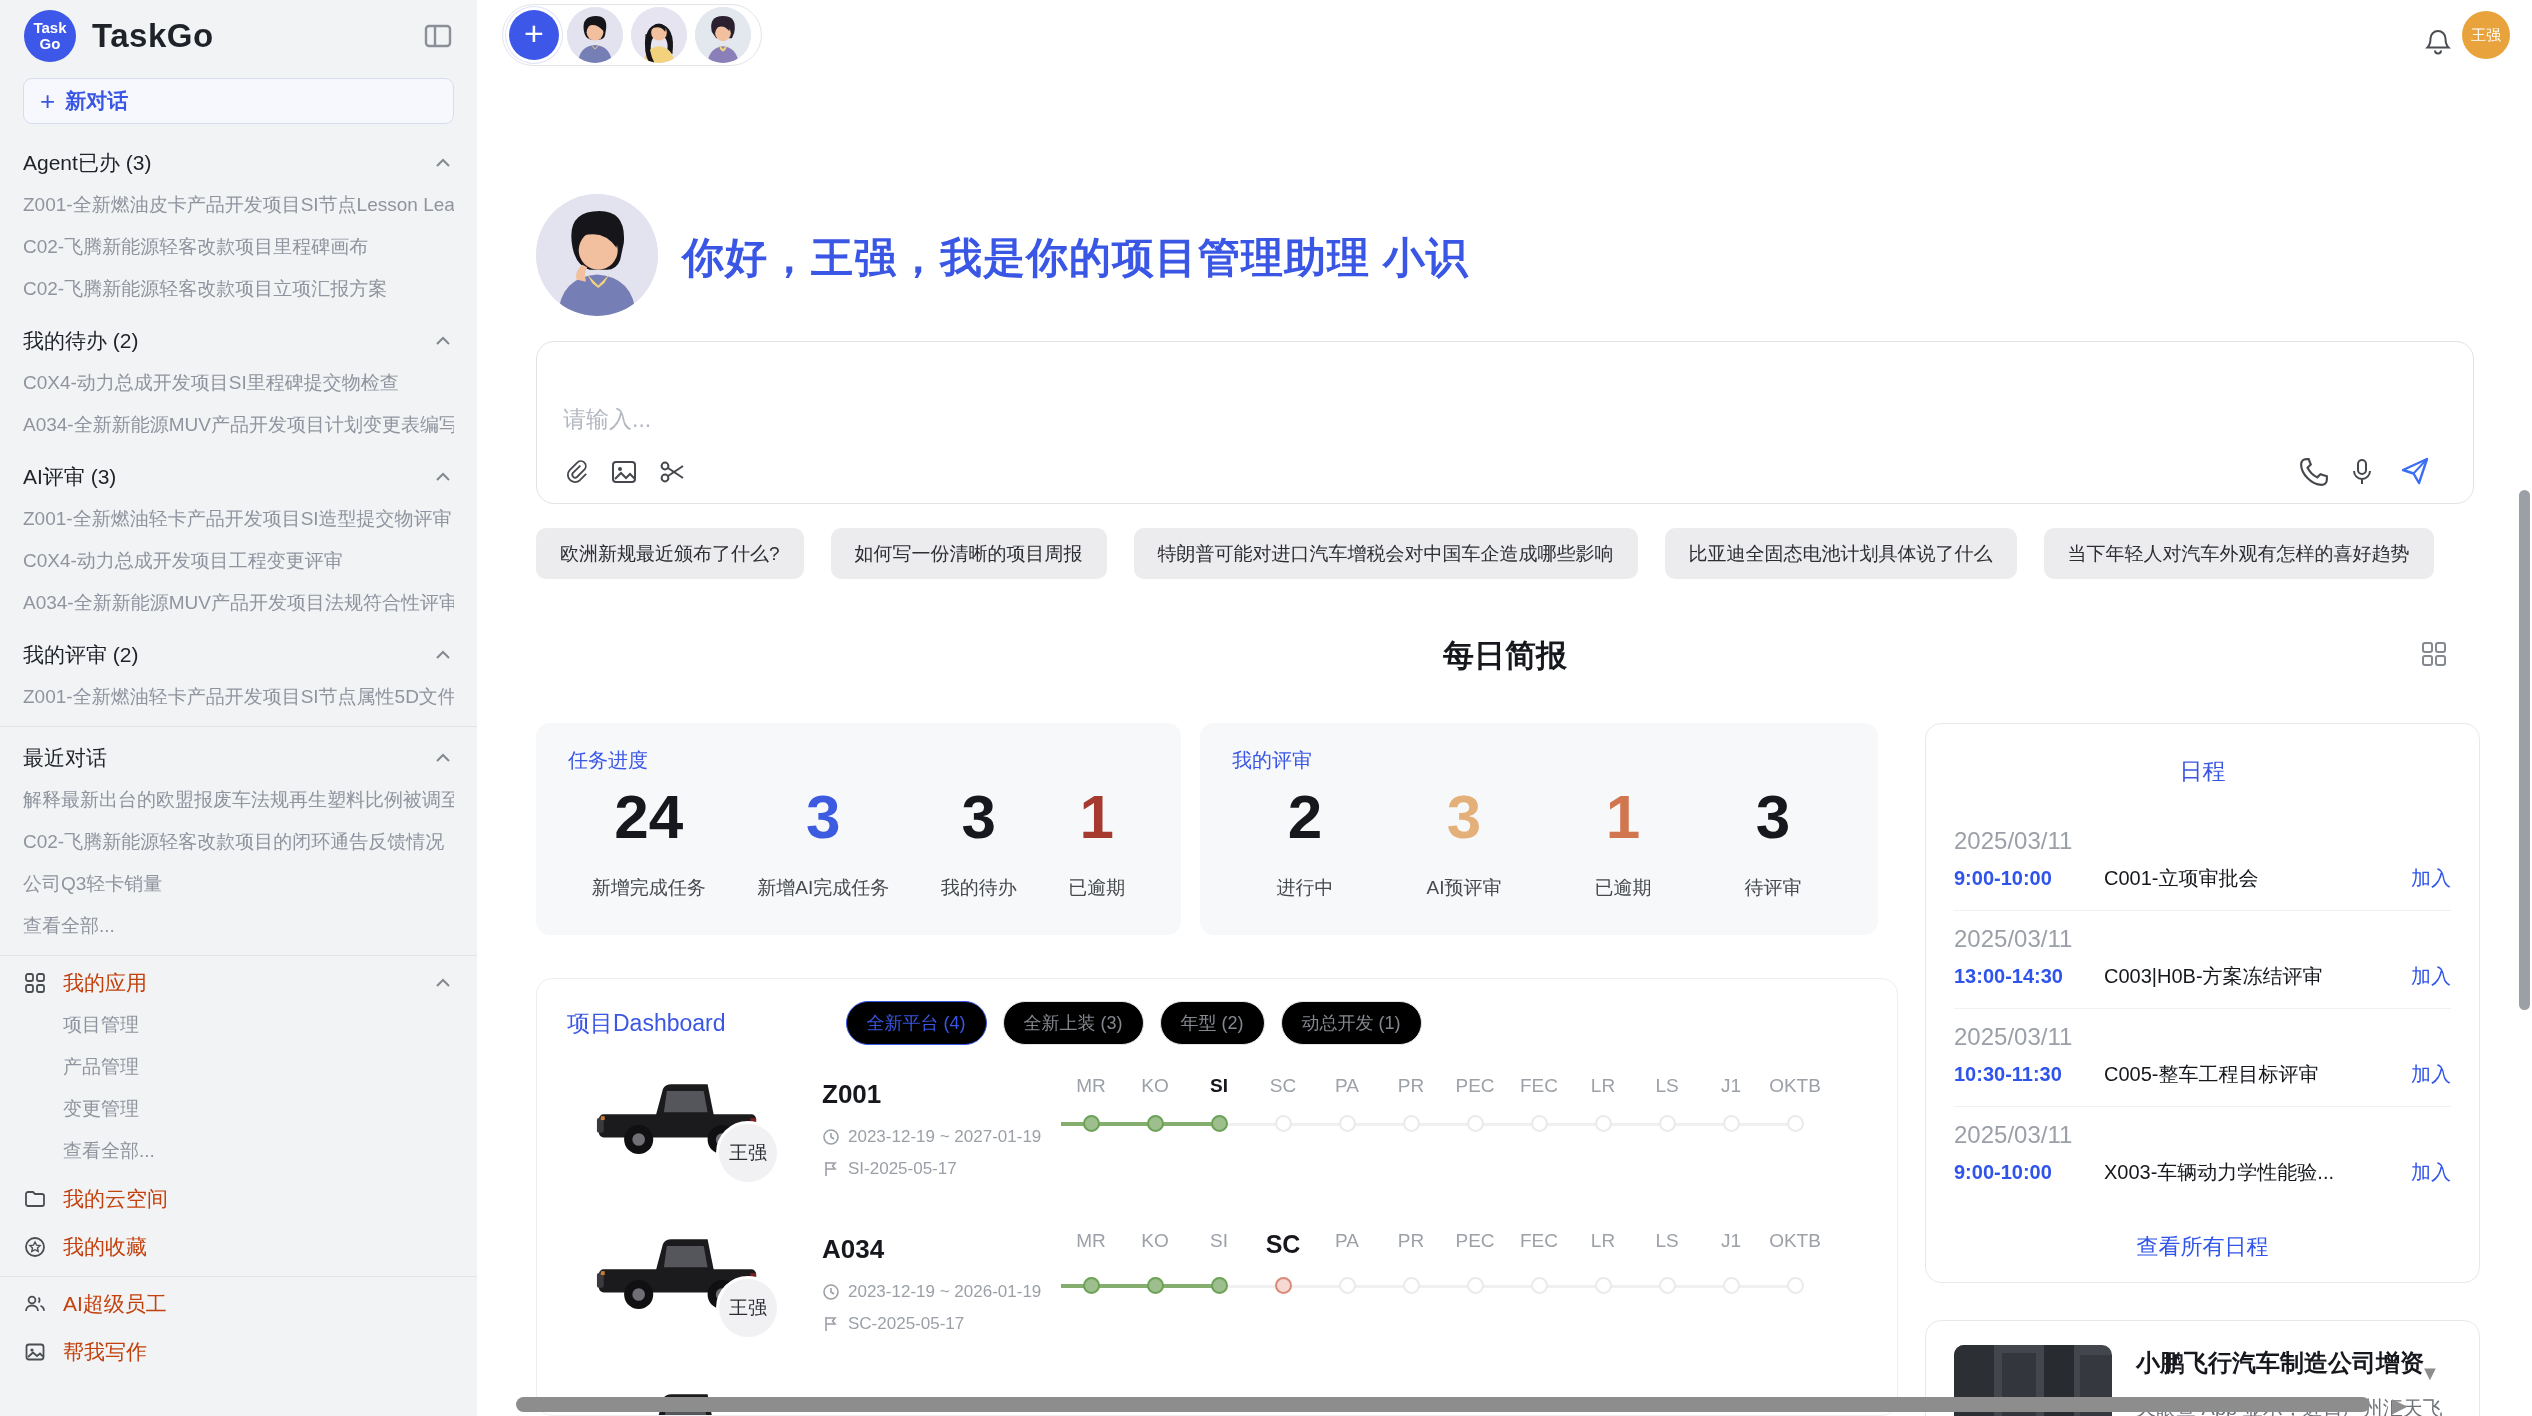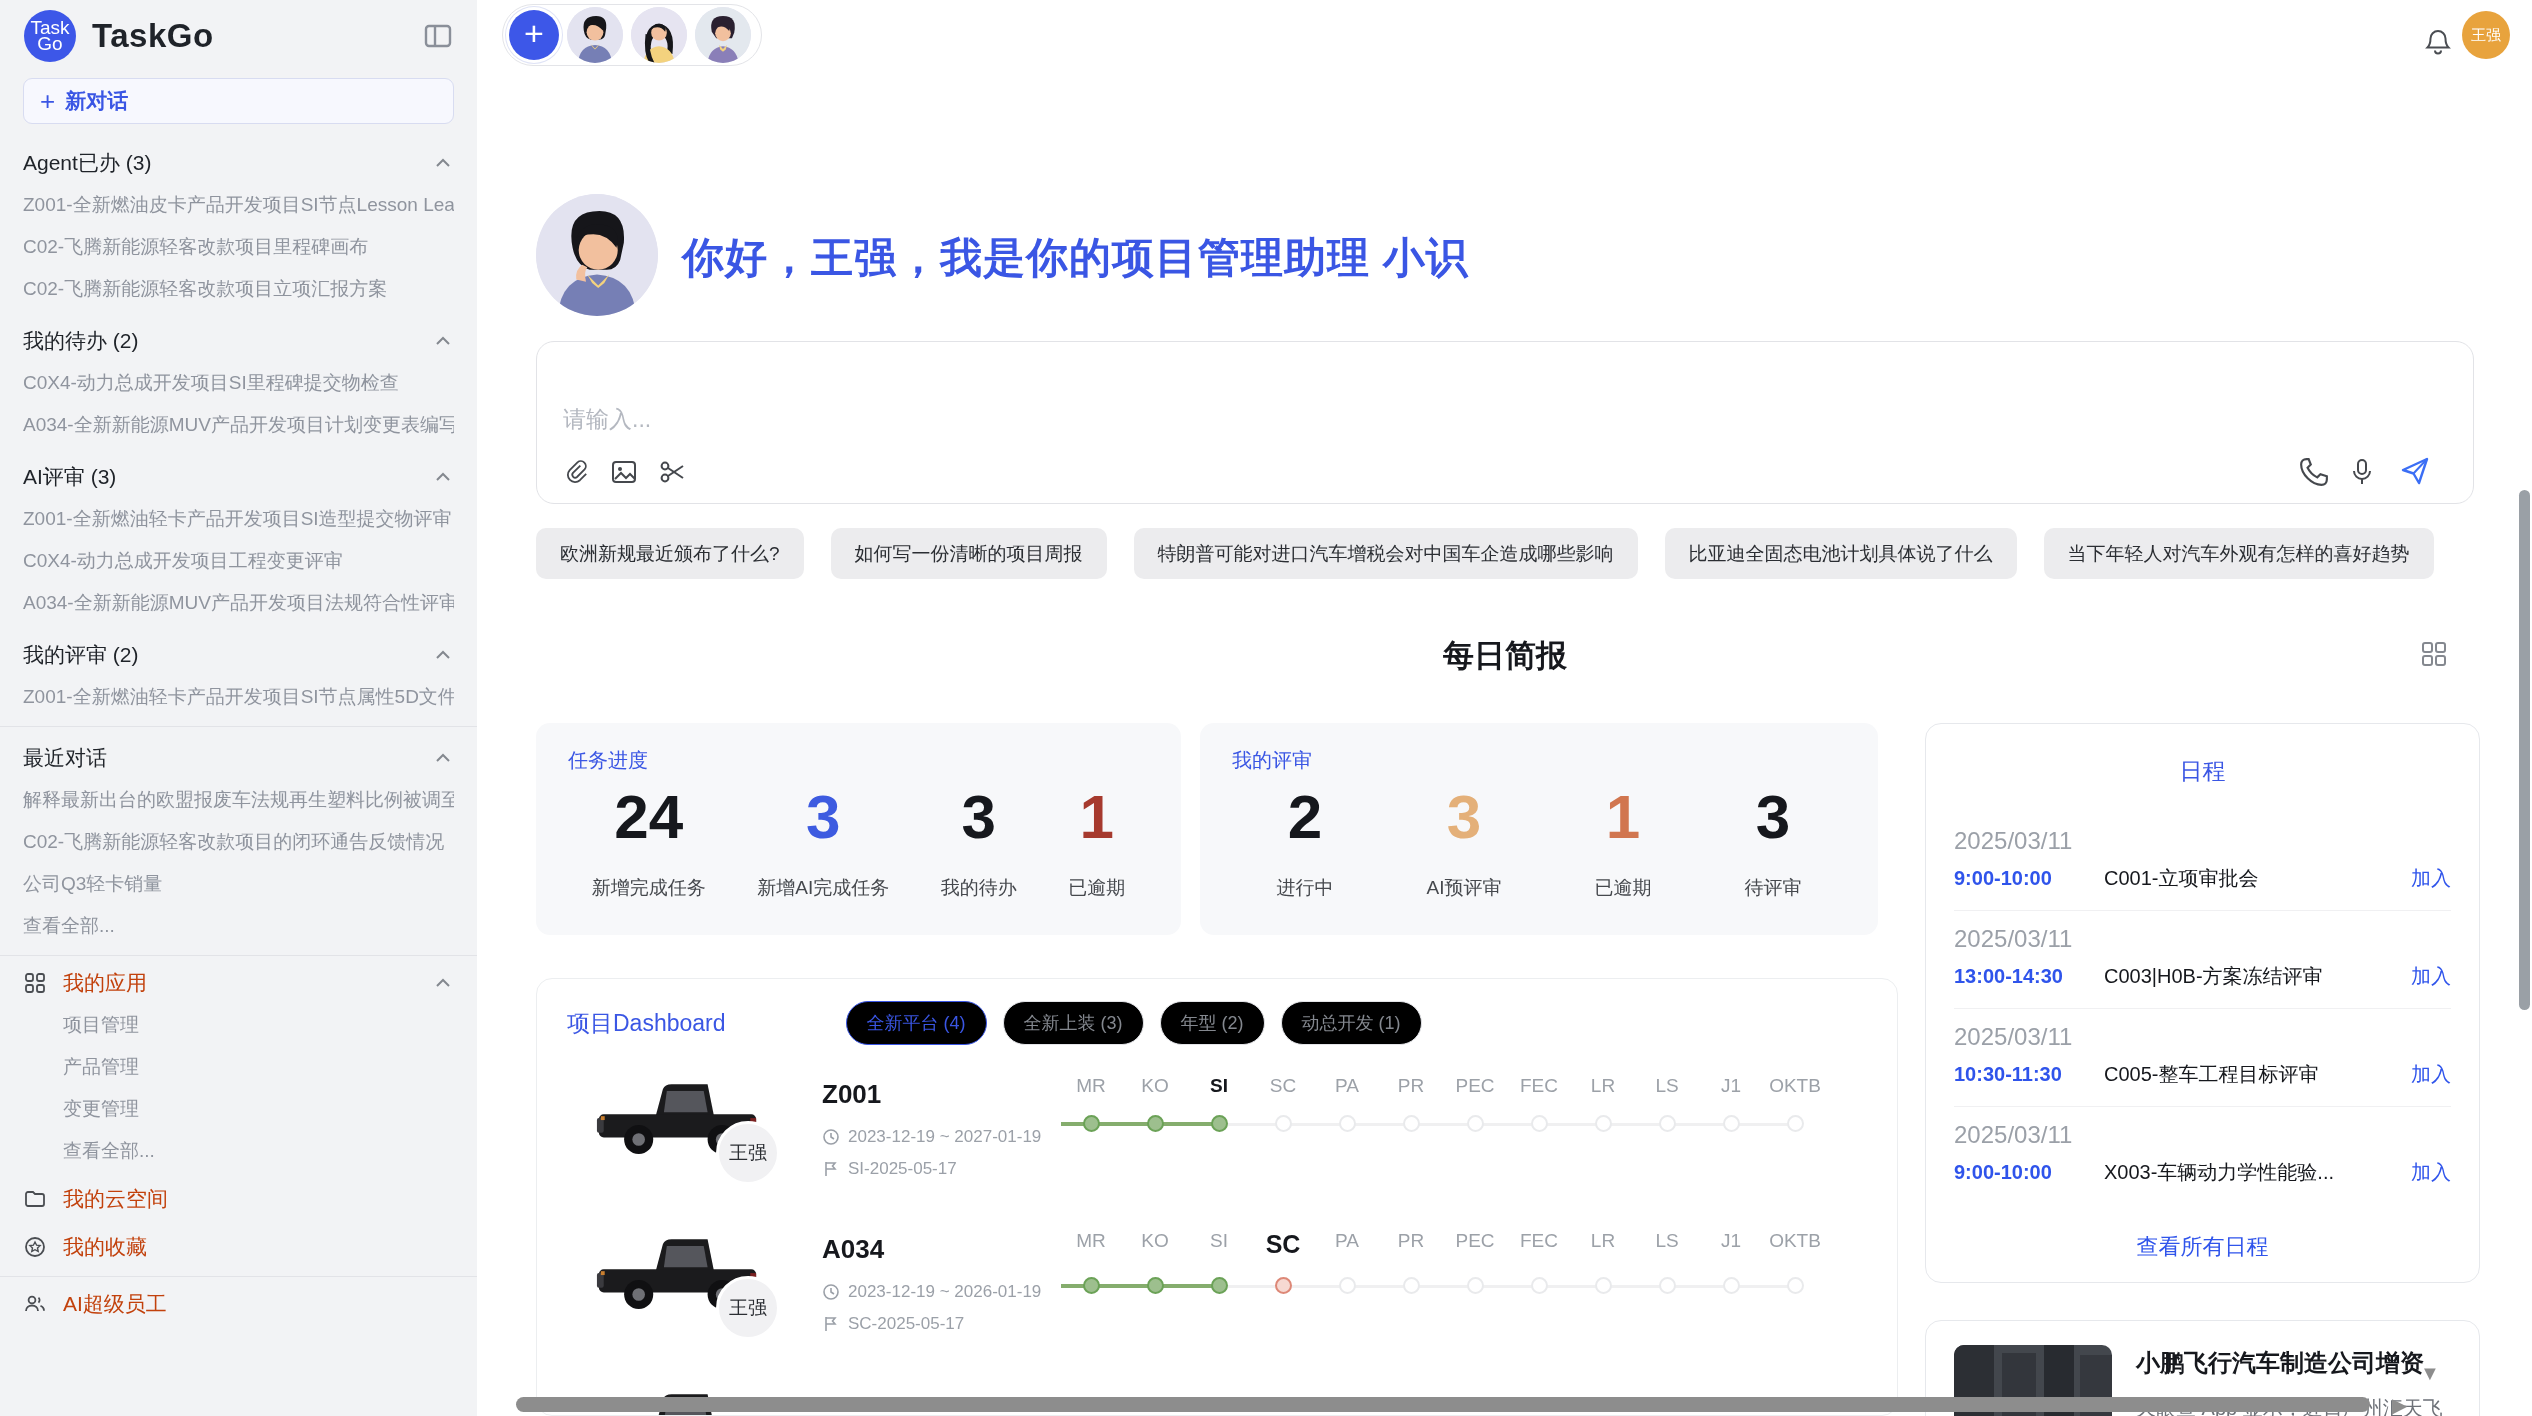--- a/index.html
+++ b/index.html
@@ -3,21 +3,21 @@
 <meta charset="utf-8">
 <style>
   *{margin:0;padding:0;box-sizing:border-box}
   html,body{width:2532px;height:1416px}
   body{position:relative;overflow:hidden;background:#fff;font-family:"Liberation Sans","DejaVu Sans",sans-serif;color:#1f2329}
   svg{display:block}
 
   
   .sidebar{position:absolute;left:0;top:0;width:477px;height:1416px;background:#f2f3f5;overflow:hidden;padding:0 0 10px 0}
   .sb-head{display:flex;align-items:center;height:72px;padding:0 24px}
-  .logo{width:52px;height:52px;border-radius:50%;background:#3d57e8;color:#fff;display:flex;flex-direction:column;align-items:center;justify-content:center;font-size:19px;line-height:16px;font-weight:normal}
+  .logo{width:52px;height:52px;border-radius:50%;background:#3d57e8;color:#fff;display:flex;flex-direction:column;align-items:center;justify-content:center;font-size:15px;line-height:16px;font-weight:bold}
   .sb-title{font-size:33px;font-weight:bold;margin-left:16px;letter-spacing:.5px;flex:1}
   .newchat{margin:6px 23px 0;height:46px;border:1px solid #d8dcf1;background:#f7f8fe;border-radius:9px;display:flex;align-items:center;padding:0 16px;color:#3a56e4;font-size:21px;font-weight:bold;cursor:pointer}
   .newchat .plus{font-size:26px;font-weight:normal;margin-right:10px}
   .sb-scroll{padding:8px 23px 0}
   .sb-sec-h{display:flex;align-items:center;height:42px;margin-top:10px;font-size:21px;color:#1f2329}
   .sb-sec-h .chev{margin-left:auto}
   .sb-item{height:42px;line-height:42px;font-size:19px;color:#8f949e;white-space:nowrap;overflow:hidden;cursor:pointer}
   .sb-div{border-top:1px solid #e2e3e7;margin:8px -23px 6px}
   .sb-app{display:flex;align-items:center;height:42px;margin-top:6px;font-size:21px;color:#c2410c;cursor:pointer}
   .sb-app .ic{width:26px;margin-right:14px;color:#4a4d52}
@@ -233,20 +233,30 @@
       <span class="ic">
           <svg width="24" height="24" viewBox="0 0 24 24">
             <circle cx="9" cy="8" r="3.4" fill="none" stroke="#4a4d52" stroke-width="1.8"></circle>
             <path d="M3 19 c0-3.4 2.7-5.5 6-5.5 s6 2.1 6 5.5" fill="none" stroke="#4a4d52" stroke-width="1.8"></path>
             <path d="M15.5 5.6 a3.4 3.4 0 0 1 0 5" fill="none" stroke="#4a4d52" stroke-width="1.8"></path>
             <path d="M17.5 13.8 c2.1.7 3.5 2.5 3.5 5" fill="none" stroke="#4a4d52" stroke-width="1.8"></path>
           </svg>
         </span>
       <span>AI超级员工</span>
     </div>
+    <div class="sb-app">
+      <span class="ic">
+          <svg width="24" height="24" viewBox="0 0 24 24">
+            <rect x="3.5" y="4.5" width="17" height="15" rx="2.5" fill="none" stroke="#4a4d52" stroke-width="1.8"></rect>
+            <circle cx="9" cy="10" r="1.6" fill="#4a4d52"></circle>
+            <path d="M5 17 l5-4.5 4 3.5 3-2.5 3 3" fill="none" stroke="#4a4d52" stroke-width="1.8"></path>
+          </svg>
+        </span>
+      <span>帮我写作</span>
+    </div>
 
   </div>
 </div>
 
 <div class="pill">
   <div class="plusbtn">+</div>
   <div class="pav">
     <svg viewBox="0 0 100 100" width="56" height="56">
         <circle cx="50" cy="50" r="50" fill="#e3e3f0"></circle>
         <path d="M30 42 q-4-26 22-26 q20 0 18 22 l-2 12 q-2 8-10 8 l-16 0 q-10-2-12-16" fill="#16161a"></path>

